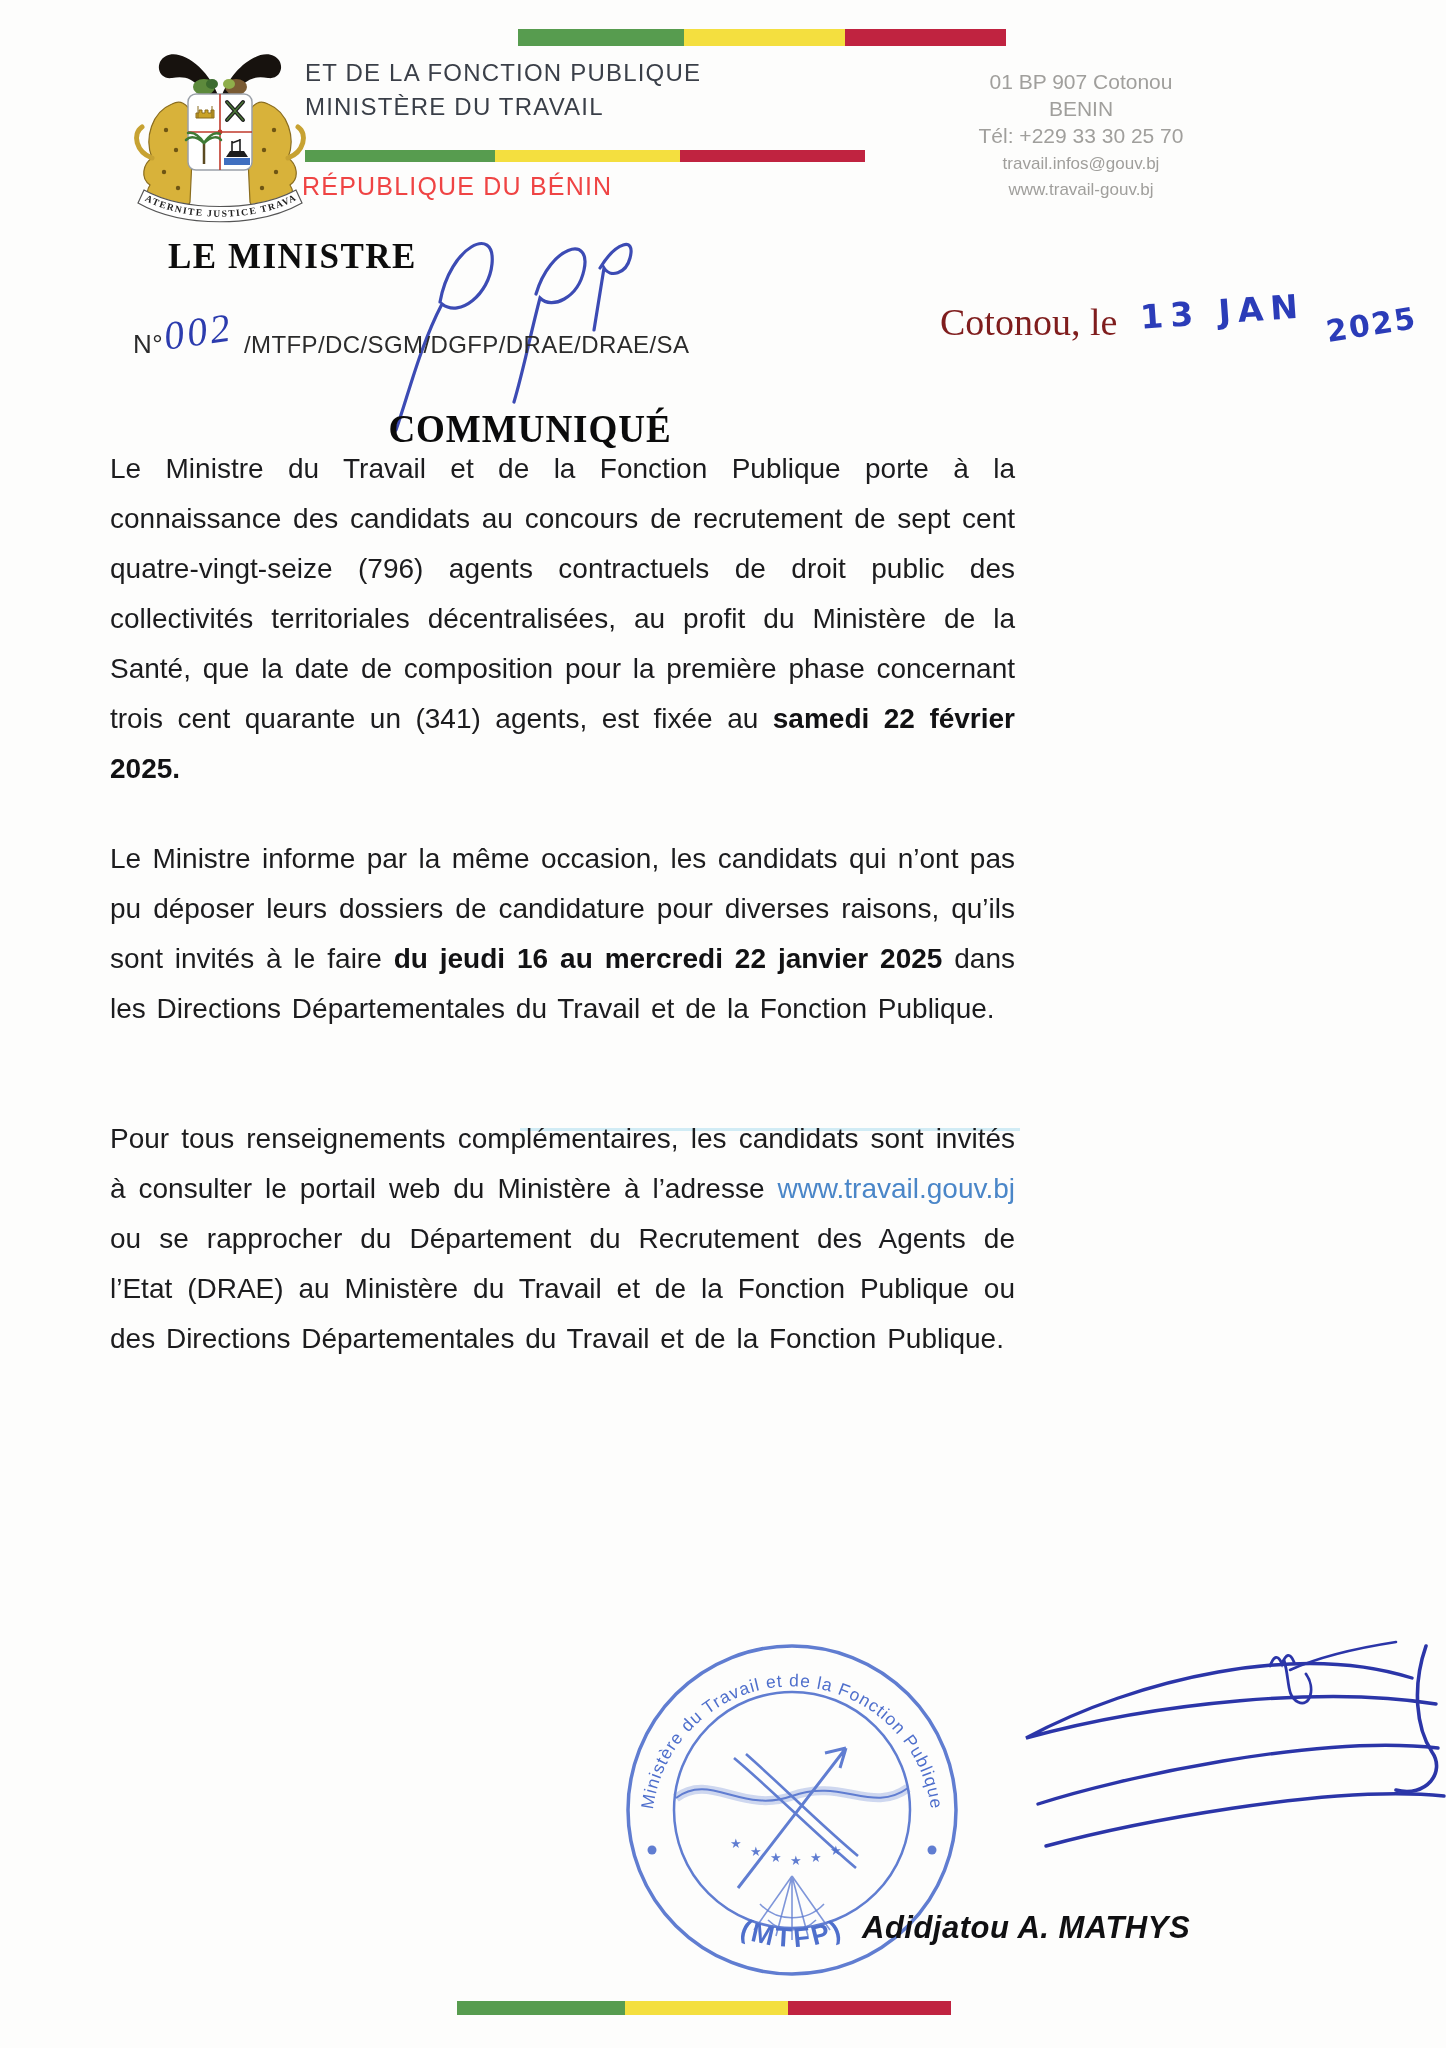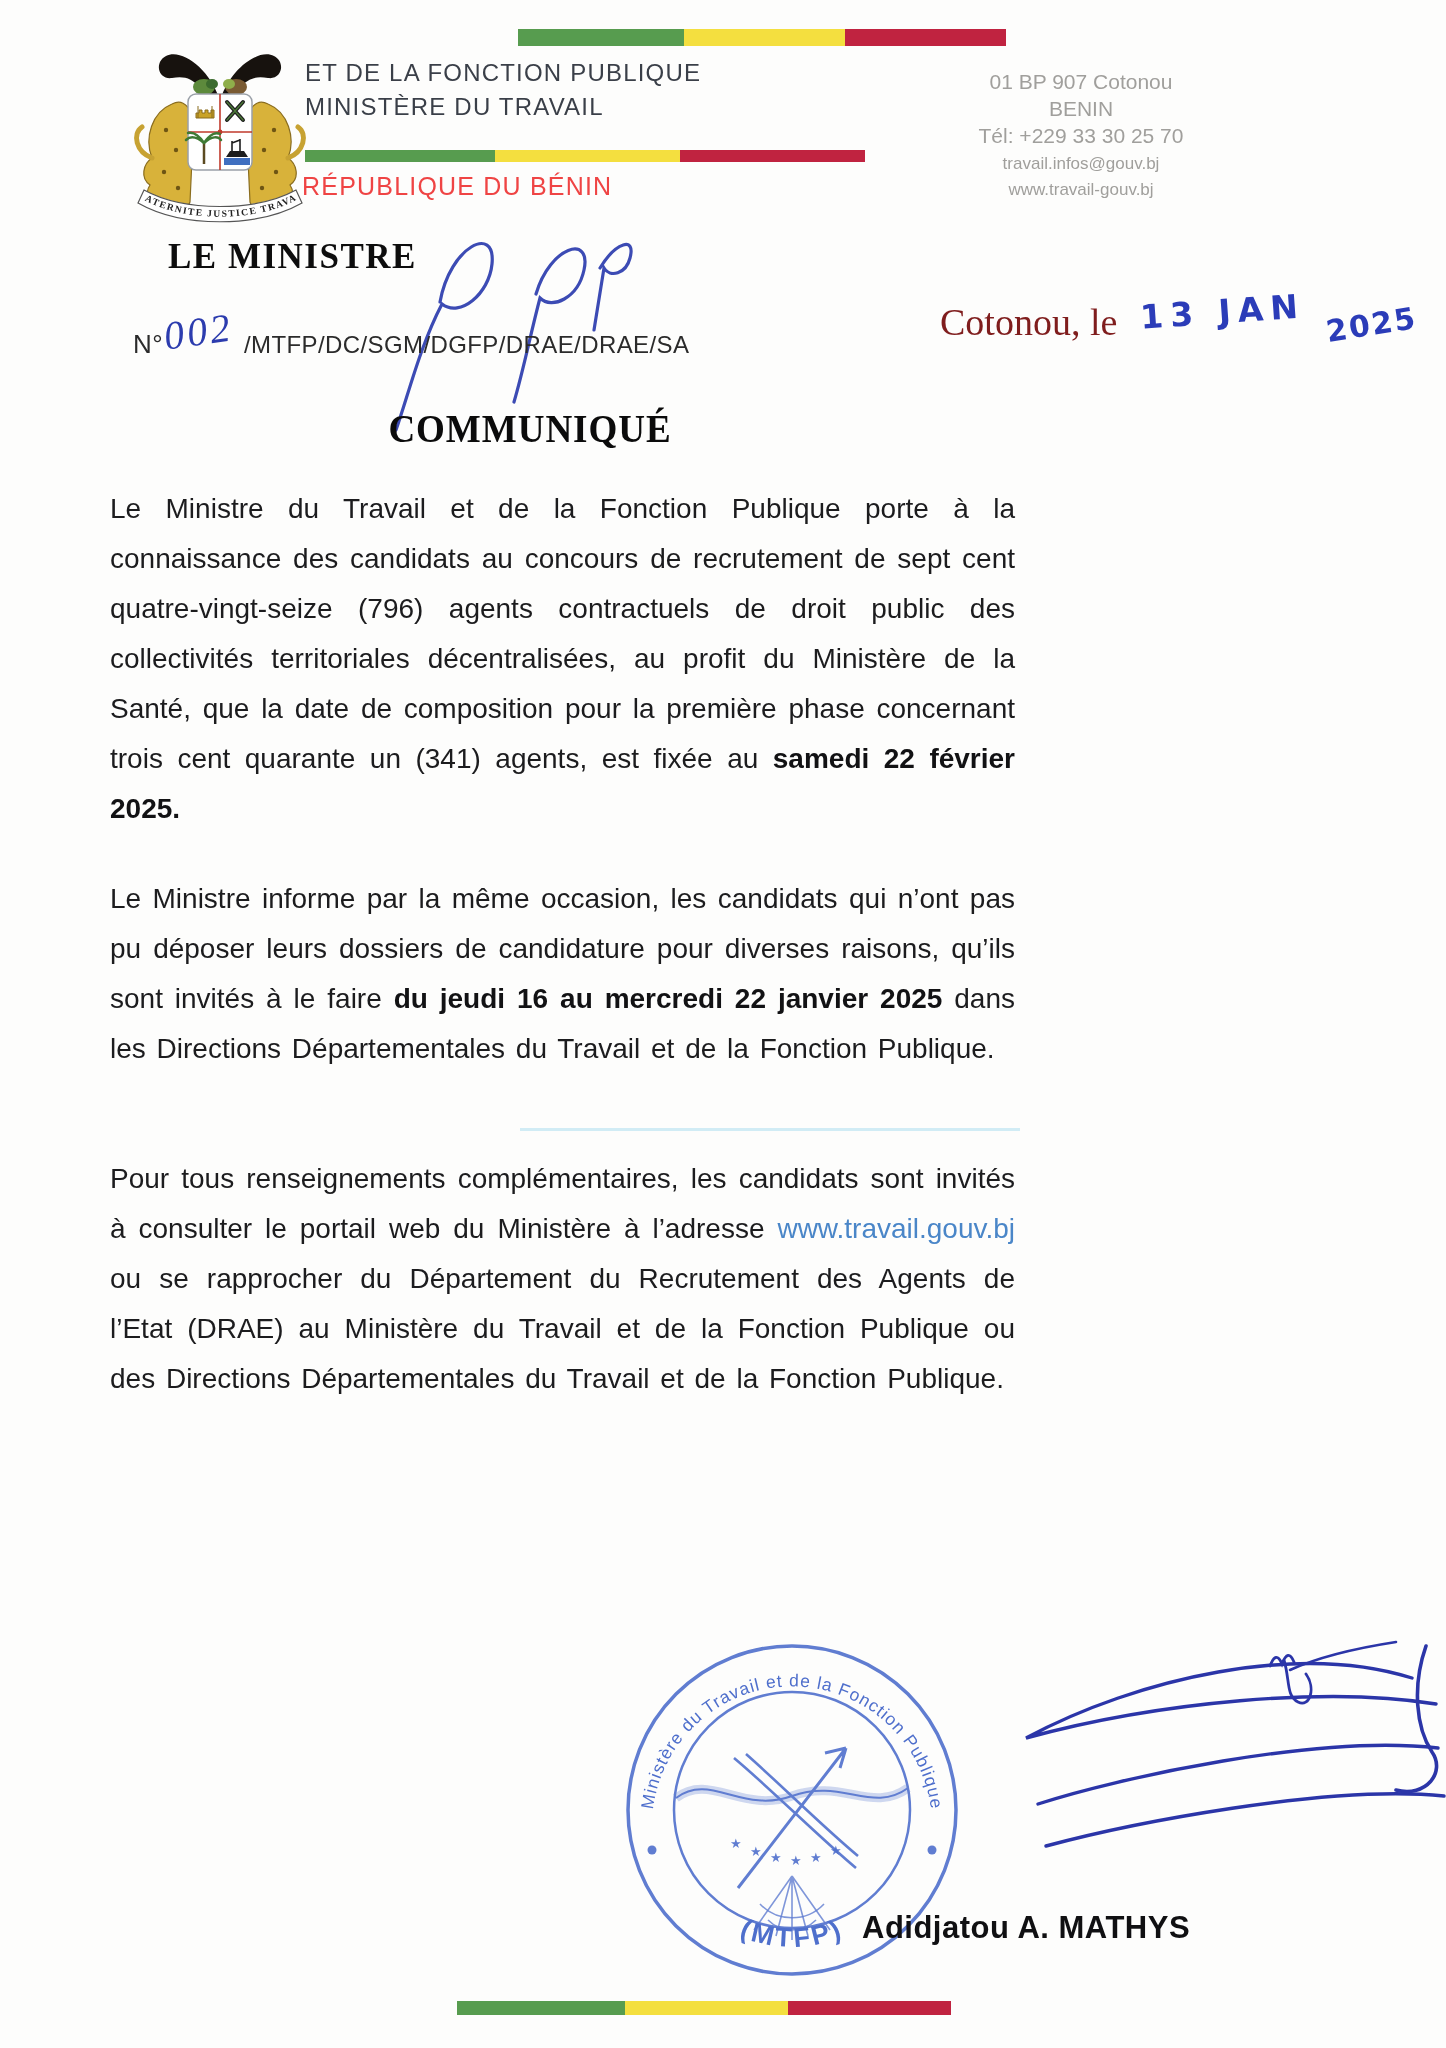--- a/index.html
+++ b/index.html
@@ -41,34 +41,34 @@
   .date-stamp{position:absolute;left:1140px;top:292px;color:#2b3cb8;white-space:nowrap;
     font-family:"DejaVu Sans",sans-serif;font-weight:bold;}
   .date-stamp .day{display:inline-block;font-size:33px;letter-spacing:7px;transform:rotate(-4deg);}
   .date-stamp .year{display:inline-block;font-size:30px;letter-spacing:2px;
     transform:rotate(-9deg) translateY(12px);margin-left:14px;}
   
   .doc-title{position:absolute;left:110px;top:406px;width:840px;text-align:center;
     font-family:"Liberation Serif",serif;font-weight:bold;font-size:39px;
     letter-spacing:1px;color:#0b0b0b;transform:scaleX(.95);}
   
-  .body-text{position:absolute;left:110px;top:484px;width:905px;
+  .body-text{position:absolute;left:110px;top:444px;width:905px;
     font-size:28px;line-height:50px;text-align:justify;word-spacing:3px;color:#1c1c1e;}
   .body-text p{margin:0;}
   .body-text .p1{margin-bottom:40px;}
   .body-text .p2{margin-bottom:80px;}
   .body-text strong{font-weight:bold;color:#121214;}
   .weblink{color:#4a86c8;text-decoration:none;}
   .scan-streak{position:absolute;left:520px;top:1128px;width:500px;height:3px;
     background:#8fd2ea;opacity:.4;}
   
   .stamp{position:absolute;left:618px;top:1636px;width:348px;height:348px;opacity:.92;}
   .sig-strokes{position:absolute;left:998px;top:1626px;width:448px;height:292px;}
   .sig-name{position:absolute;left:862px;top:1910px;font-size:31px;font-weight:bold;
-    letter-spacing:.5px;color:#101012;white-space:nowrap;}
+    font-style:italic;letter-spacing:.5px;color:#101012;white-space:nowrap;}
 </style>
 </head>
 <body>
 
 <div class="page">
 
   <div class="bar bar-top">
     <span class="g"></span>
       <span class="y"></span>
       <span class="r"></span>

